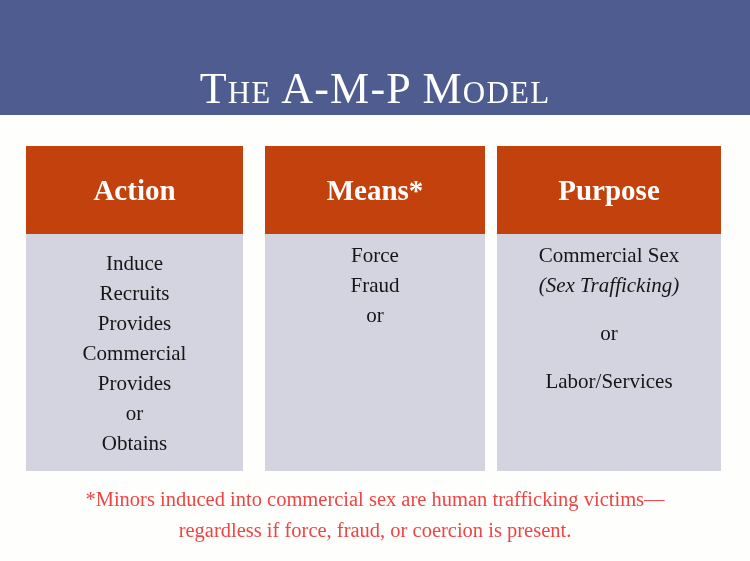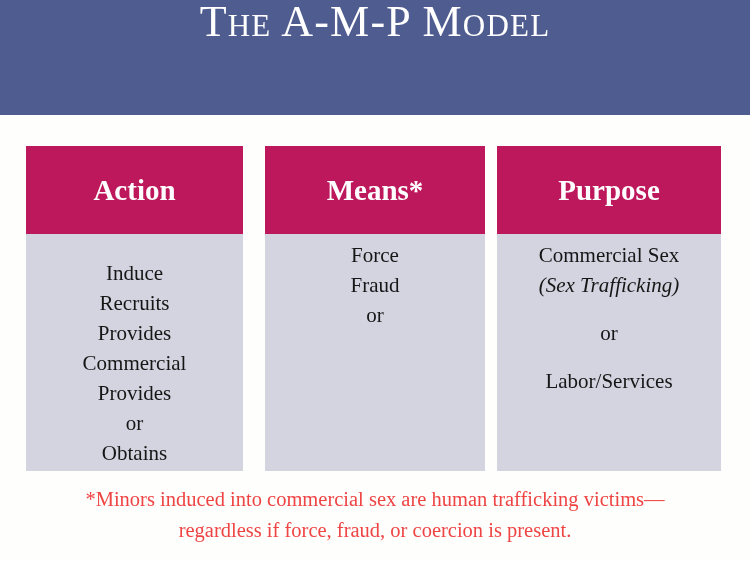--- a/index.html
+++ b/index.html
@@ -20,21 +20,21 @@
 
   
   .title-band {
     position: absolute;
     left: 0;
     top: 0;
     width: 750px;
     height: 115px;
     background: #4F5C8F;
     display: flex;
-    align-items: flex-start;
+    align-items: flex-end;
     justify-content: center;
   }
 
   .title-text {
     color: #FFFFFF;
     font-family: "Liberation Serif", "DejaVu Serif", serif;
     font-size: 44px;
     font-variant: small-caps;
     font-weight: normal;
     letter-spacing: 1.2px;
@@ -60,21 +60,21 @@
     display: flex;
     flex-direction: column;
   }
 
   .col-1 { left: 26px;  width: 217px; }
   .col-2 { left: 265px; width: 220px; }
   .col-3 { left: 497px; width: 224px; }
 
   .col-header {
     height: 88px;
-    background: #be185d;
+    background: #c2410c;
     color: #FFFFFF;
     display: flex;
     align-items: center;
     justify-content: center;
     font-size: 29px;
     font-weight: bold;
     line-height: 1;
     flex: none;
   }
 
@@ -82,21 +82,21 @@
     flex: 1 1 auto;
     display: flex;
     flex-direction: column;
     align-items: center;
     justify-content: flex-start;
     padding: 6px 8px 10px;
   }
 
   .col-body.top-aligned {
     justify-content: flex-start;
-    padding-top: 24px;
+    padding-top: 14px;
     border-radius: 19px;
   }
 
   .body-line {
     font-size: 21px;
     line-height: 30px;
     text-align: center;
     white-space: nowrap;
   }
 

